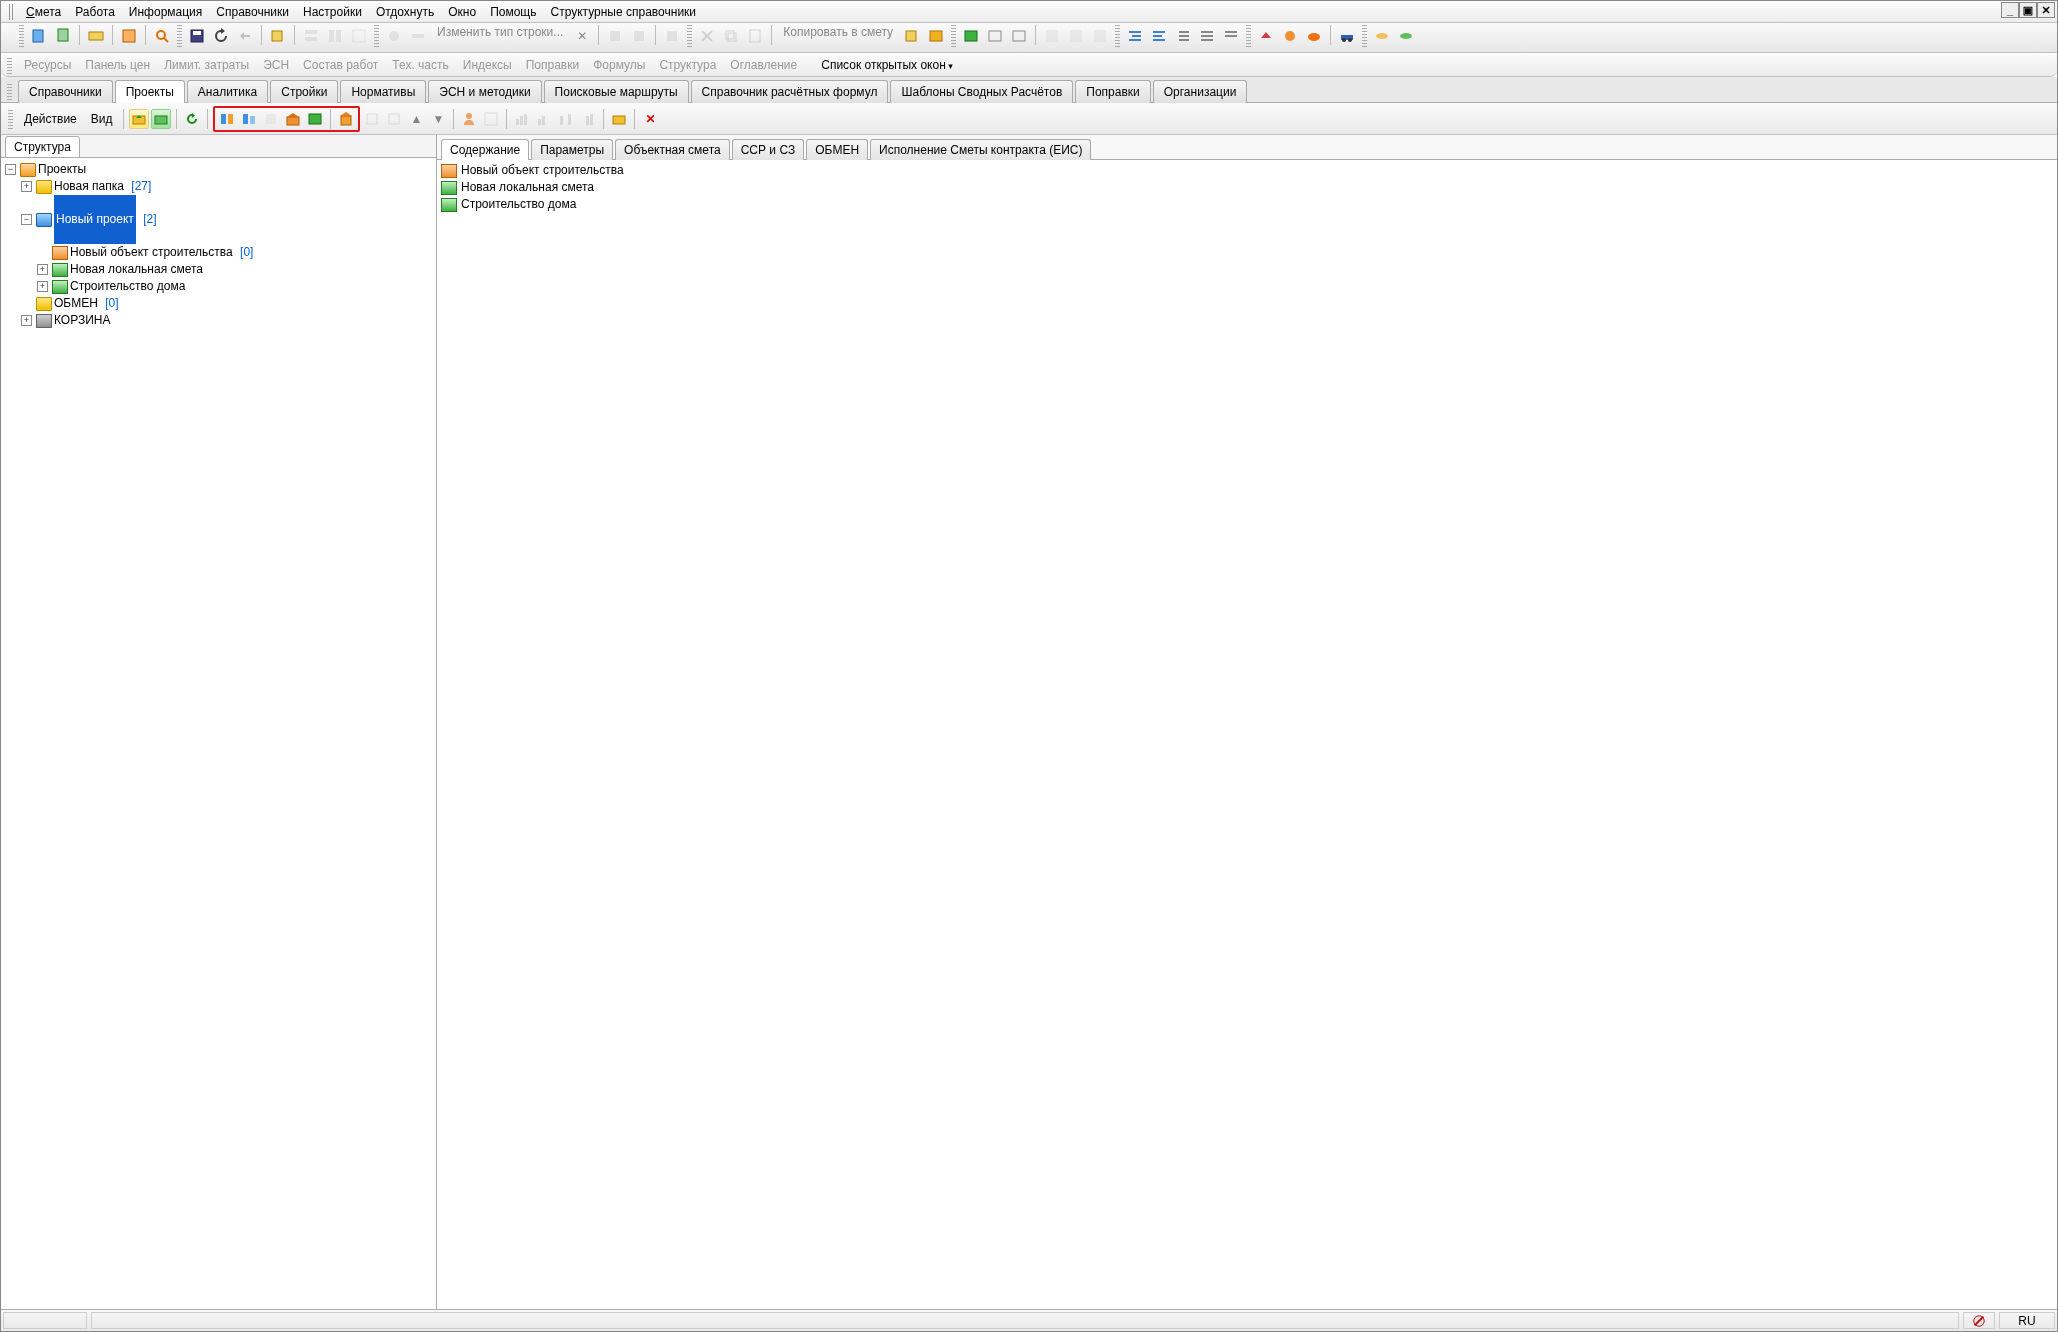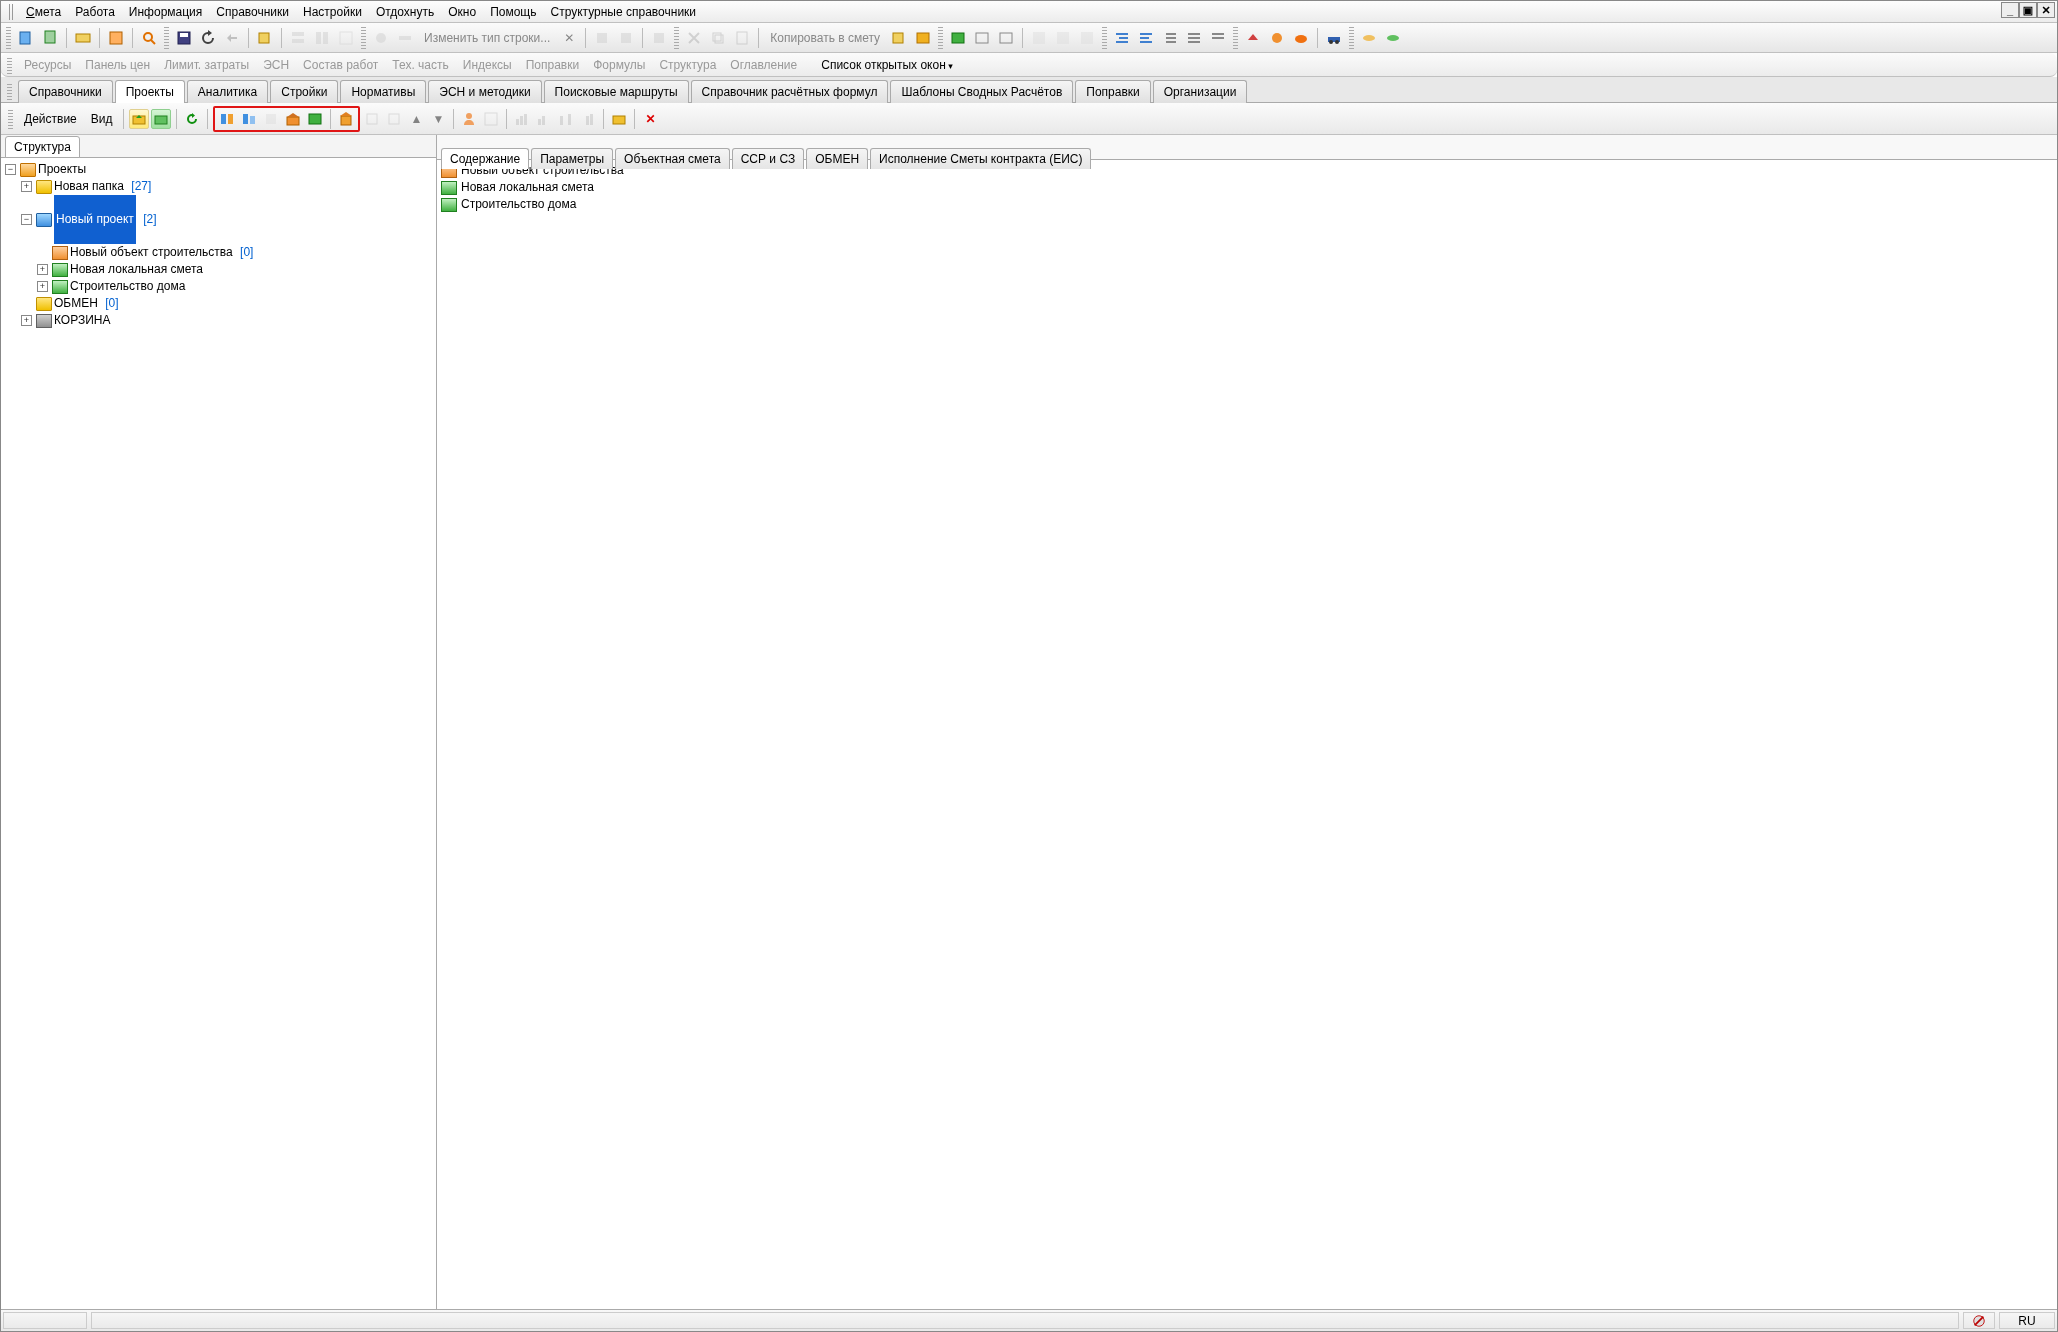--- a/index.html
+++ b/index.html
@@ -22,24 +22,24 @@
   position: relative;
 }
 .menubar .grip { width: 6px; height: 16px; background: repeating-linear-gradient(90deg,#999 0 1px,transparent 1px 3px); margin-right:4px;}
 .menubar .item { padding: 2px 7px; cursor: default; }
 .menubar .item u { text-decoration: underline; }
 .winbtns { position:absolute; right:2px; top:1px; display:flex; gap:0;}
 .winbtns span { width:18px; height:16px; border:1px solid #888; background:#eee; display:flex; align-items:center; justify-content:center; font-size:11px; font-weight:bold; cursor:pointer;}
 
 
 .toolbar {
-  display:flex; align-items:center;
+  display:flex; align-items:flex-start;
   background: linear-gradient(#fbfbfb,#e6e6e6);
   border-bottom:1px solid #c0c0c0;
-  padding:2px 3px; height:30px; gap:2px;
+  padding:2px 16px; height:30px; gap:2px;
   flex-wrap: nowrap;
 }
 .toolbar .grip { width:5px; height:22px; background: repeating-linear-gradient(0deg,#aaa 0 1px,transparent 1px 3px); margin:0 2px;}
 .tb-btn { width:22px; height:22px; border:1px solid transparent; display:flex; align-items:center; justify-content:center; border-radius:2px; cursor:pointer;}
 .tb-btn.disabled { opacity:0.45; cursor:default;}
 .tb-sep { width:1px; height:20px; background:#bbb; margin:0 3px;}
 .tb-text { padding:0 6px; color:#888; font-size:12px;}
 
 
 .linkbar {
@@ -108,21 +108,21 @@
 .folder-o{background:linear-gradient(#ffd9a0,#f0a020);border:1px solid #c07000;border-radius:1px;}
 .proj-ico{background:linear-gradient(#a0d8ff,#4090e0);border:1px solid #2060a0;border-radius:1px;}
 .obj-ico{background:linear-gradient(#ffd0a0,#f09030);border:1px solid #b06010;}
 .doc-ico{background:linear-gradient(#c0f0c0,#40b040);border:1px solid #208020;}
 .bin-ico{background:linear-gradient(#d0d0d0,#909090);border:1px solid #606060;}
 .cnt{color:#0060d0;}
 .sel{background:#1060d0; color:#fff; padding:16px 2px;}
 
 
 .dtabs{display:flex; padding:3px 4px 0 4px; border-bottom:1px solid #aaa; background:#f8f8f8; gap:0;}
-.dtab{padding:3px 8px; border:1px solid #aaa; border-bottom:none; background:linear-gradient(#f5f5f5,#e5e5e5); border-radius:3px 3px 0 0; margin-right:2px; cursor:pointer; position:relative; top:10px; white-space:nowrap;}
+.dtab{padding:3px 8px; border:1px solid #aaa; border-bottom:none; background:linear-gradient(#f5f5f5,#e5e5e5); border-radius:3px 3px 0 0; margin-right:2px; cursor:pointer; position:relative; top:1px; white-space:nowrap;}
 .dtab.active{background:#fff;}
 .gridhdr{background:linear-gradient(#f8f8f8,#e4e4e4); border-bottom:1px solid #aaa; padding:3px 6px; font-size:12px;}
 .dlist{flex:1; overflow:auto; padding:2px 4px;}
 .drow{display:flex; align-items:center; gap:4px; line-height:17px; cursor:pointer;}
 
 
 .status{display:flex; height:22px; border-top:1px solid #aaa; background:linear-gradient(#f8f8f8,#e8e8e8);}
 .status .cell{border:1px solid #ccc; margin:2px; flex:0 0 auto;}
 .status .c1{width:84px;}
 .status .c2{flex:1;}

